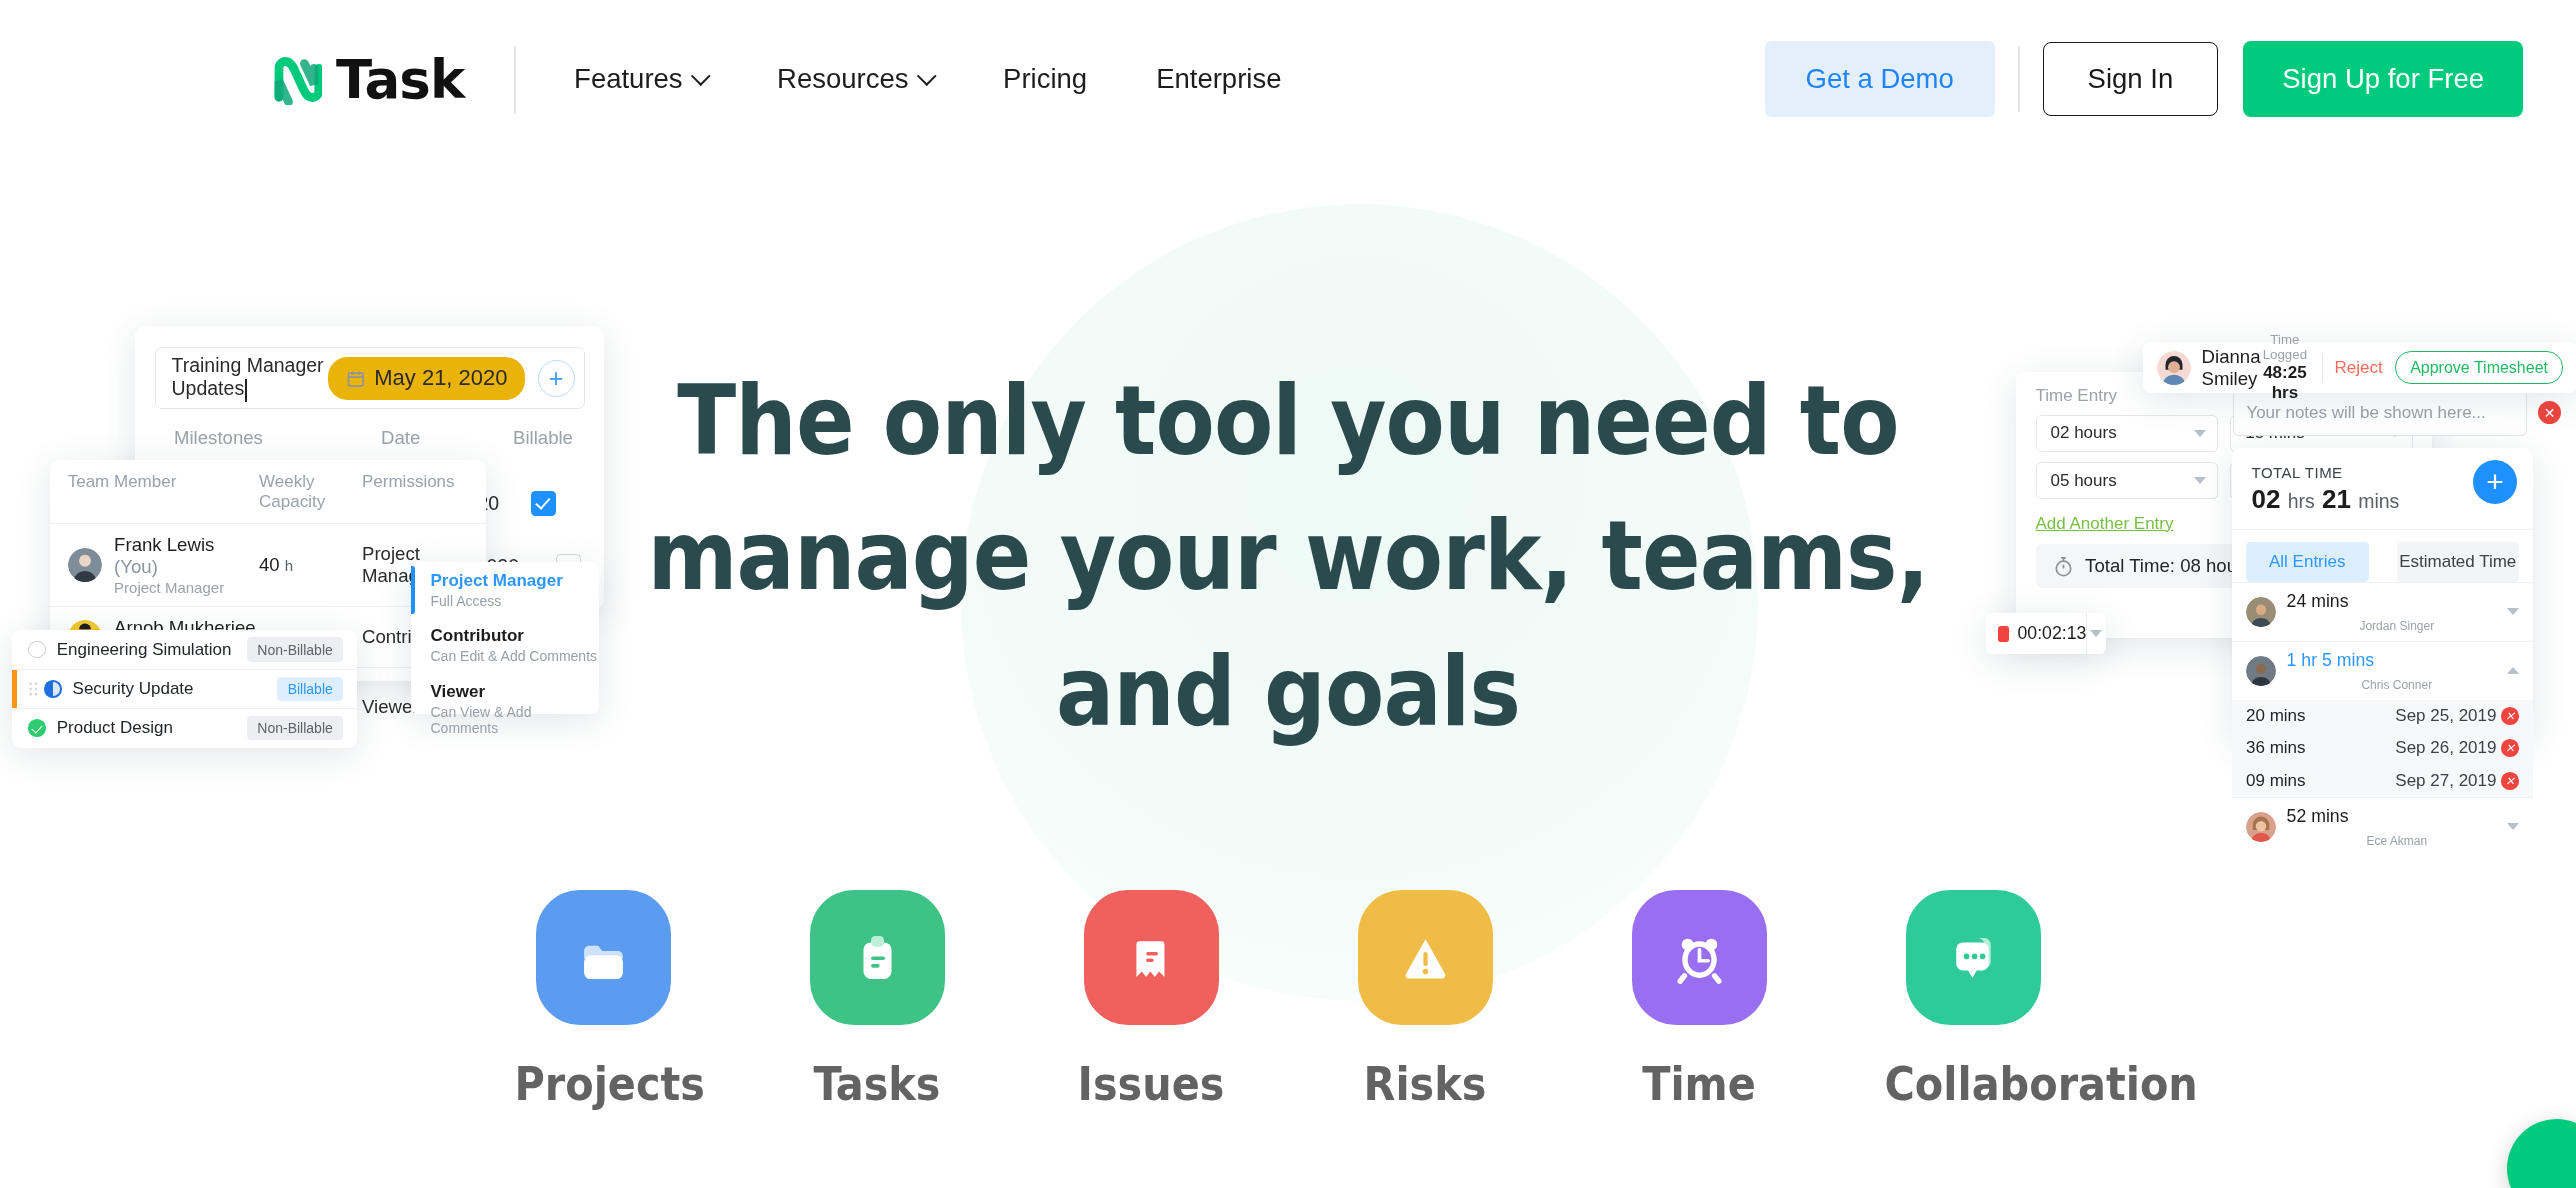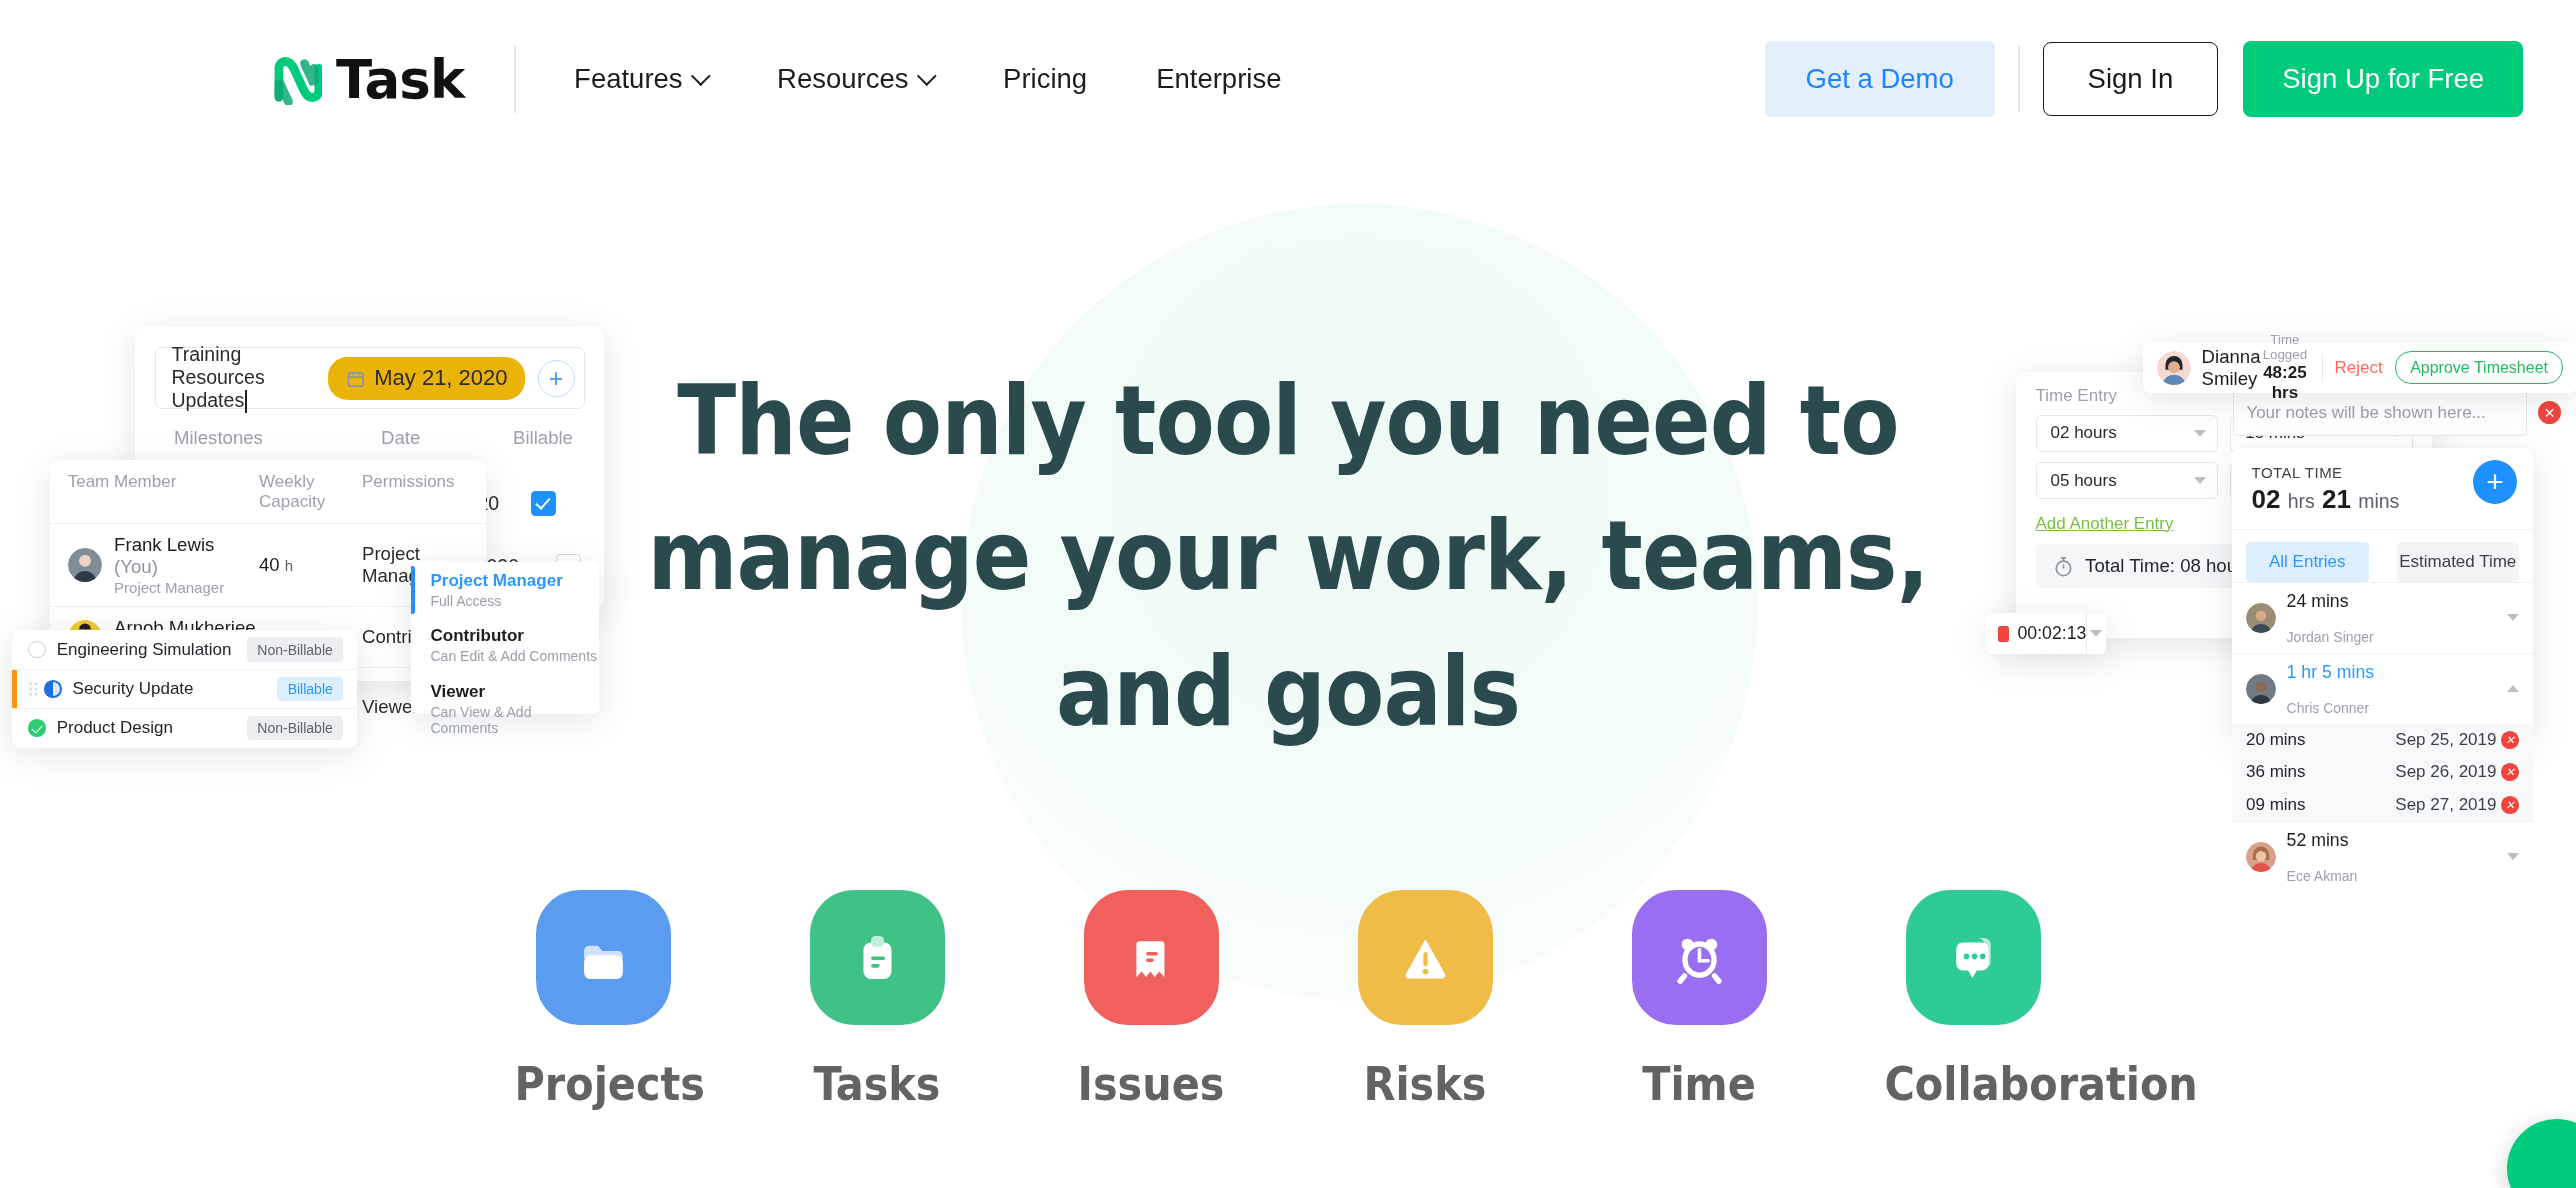--- a/index.html
+++ b/index.html
@@ -257,21 +257,21 @@
   .tp-tab {
     flex: 1; text-align: center; padding: 9.7px 0; font-size: 17px; cursor: pointer;
     background: #f2f4f6; color: #3b4248; border-radius: 4.4px;
   }
   .tp-tab.active { background: #ddefff; color: #2e97ff; }
   .tp-row { display: flex; align-items: center; padding: 8px 14px; border-top: 0.9px solid #eef0f3; }
   .tp-row .av { width: 30px; height: 30px; border-radius: 50%; margin-right: 10.6px; flex: 0 0 30px; overflow: hidden; }
   .tp-row .txt { flex: 1; }
   .tp-m1 { font-size: 17.7px; color: #1d1d1d; }
   .tp-m1.blue { color: #2e97ff; }
-  .tp-m2 { font-size: 14px; color: #9aa2ab; margin-top: 17px; }
+  .tp-m2 { font-size: 12px; color: #9aa2ab; margin-top: 7px; text-align: center; }
   .caret-up { width: 0; height: 0; border-left: 6.2px solid transparent; border-right: 6.2px solid transparent; border-bottom: 7px solid #b9bfc6; }
   .tp-srow {
     display: flex; align-items: center; padding: 6.2px 14px;
     background: #f7f8fa; font-size: 17px; color: #22262b;
   }
   .tp-srow .c1 { flex: 1; }
   .tp-srow .c2 { width: 106px; color: #3b4248; }
 
   
   #timer-pill {
@@ -349,21 +349,21 @@
       <div class="btn-divider"></div>
       <button class="btn-signin">Sign In</button>
       <button class="btn-signup">Sign Up for Free</button>
     </div>
   </div>
 
   <h1 class="hero-title">The only tool you need to manage your work, teams, and goals</h1>
 
   <div class="card" id="milestone-card">
     <div class="ms-input-row">
-      <span class="ms-input-text"><span>Training Resources Updates</span><i class="ms-caret"></i></span>
+      <span class="ms-input-text"><span>Training Manager Updates</span><i class="ms-caret"></i></span>
       <div class="ms-date-pill">
         <span class="cal-ico">
           <svg viewBox="0 0 24 24" width="19.5" height="19.5" fill="none" stroke="#8d949c" stroke-width="2">
             <rect x="3" y="5" width="18" height="16" rx="2"></rect>
               <path d="M3 10h18M8 3v4M16 3v4"></path>
           </svg>
         </span>
         <span>May 21, 2020</span>
       </div>
       <div class="ms-plus">+</div>

